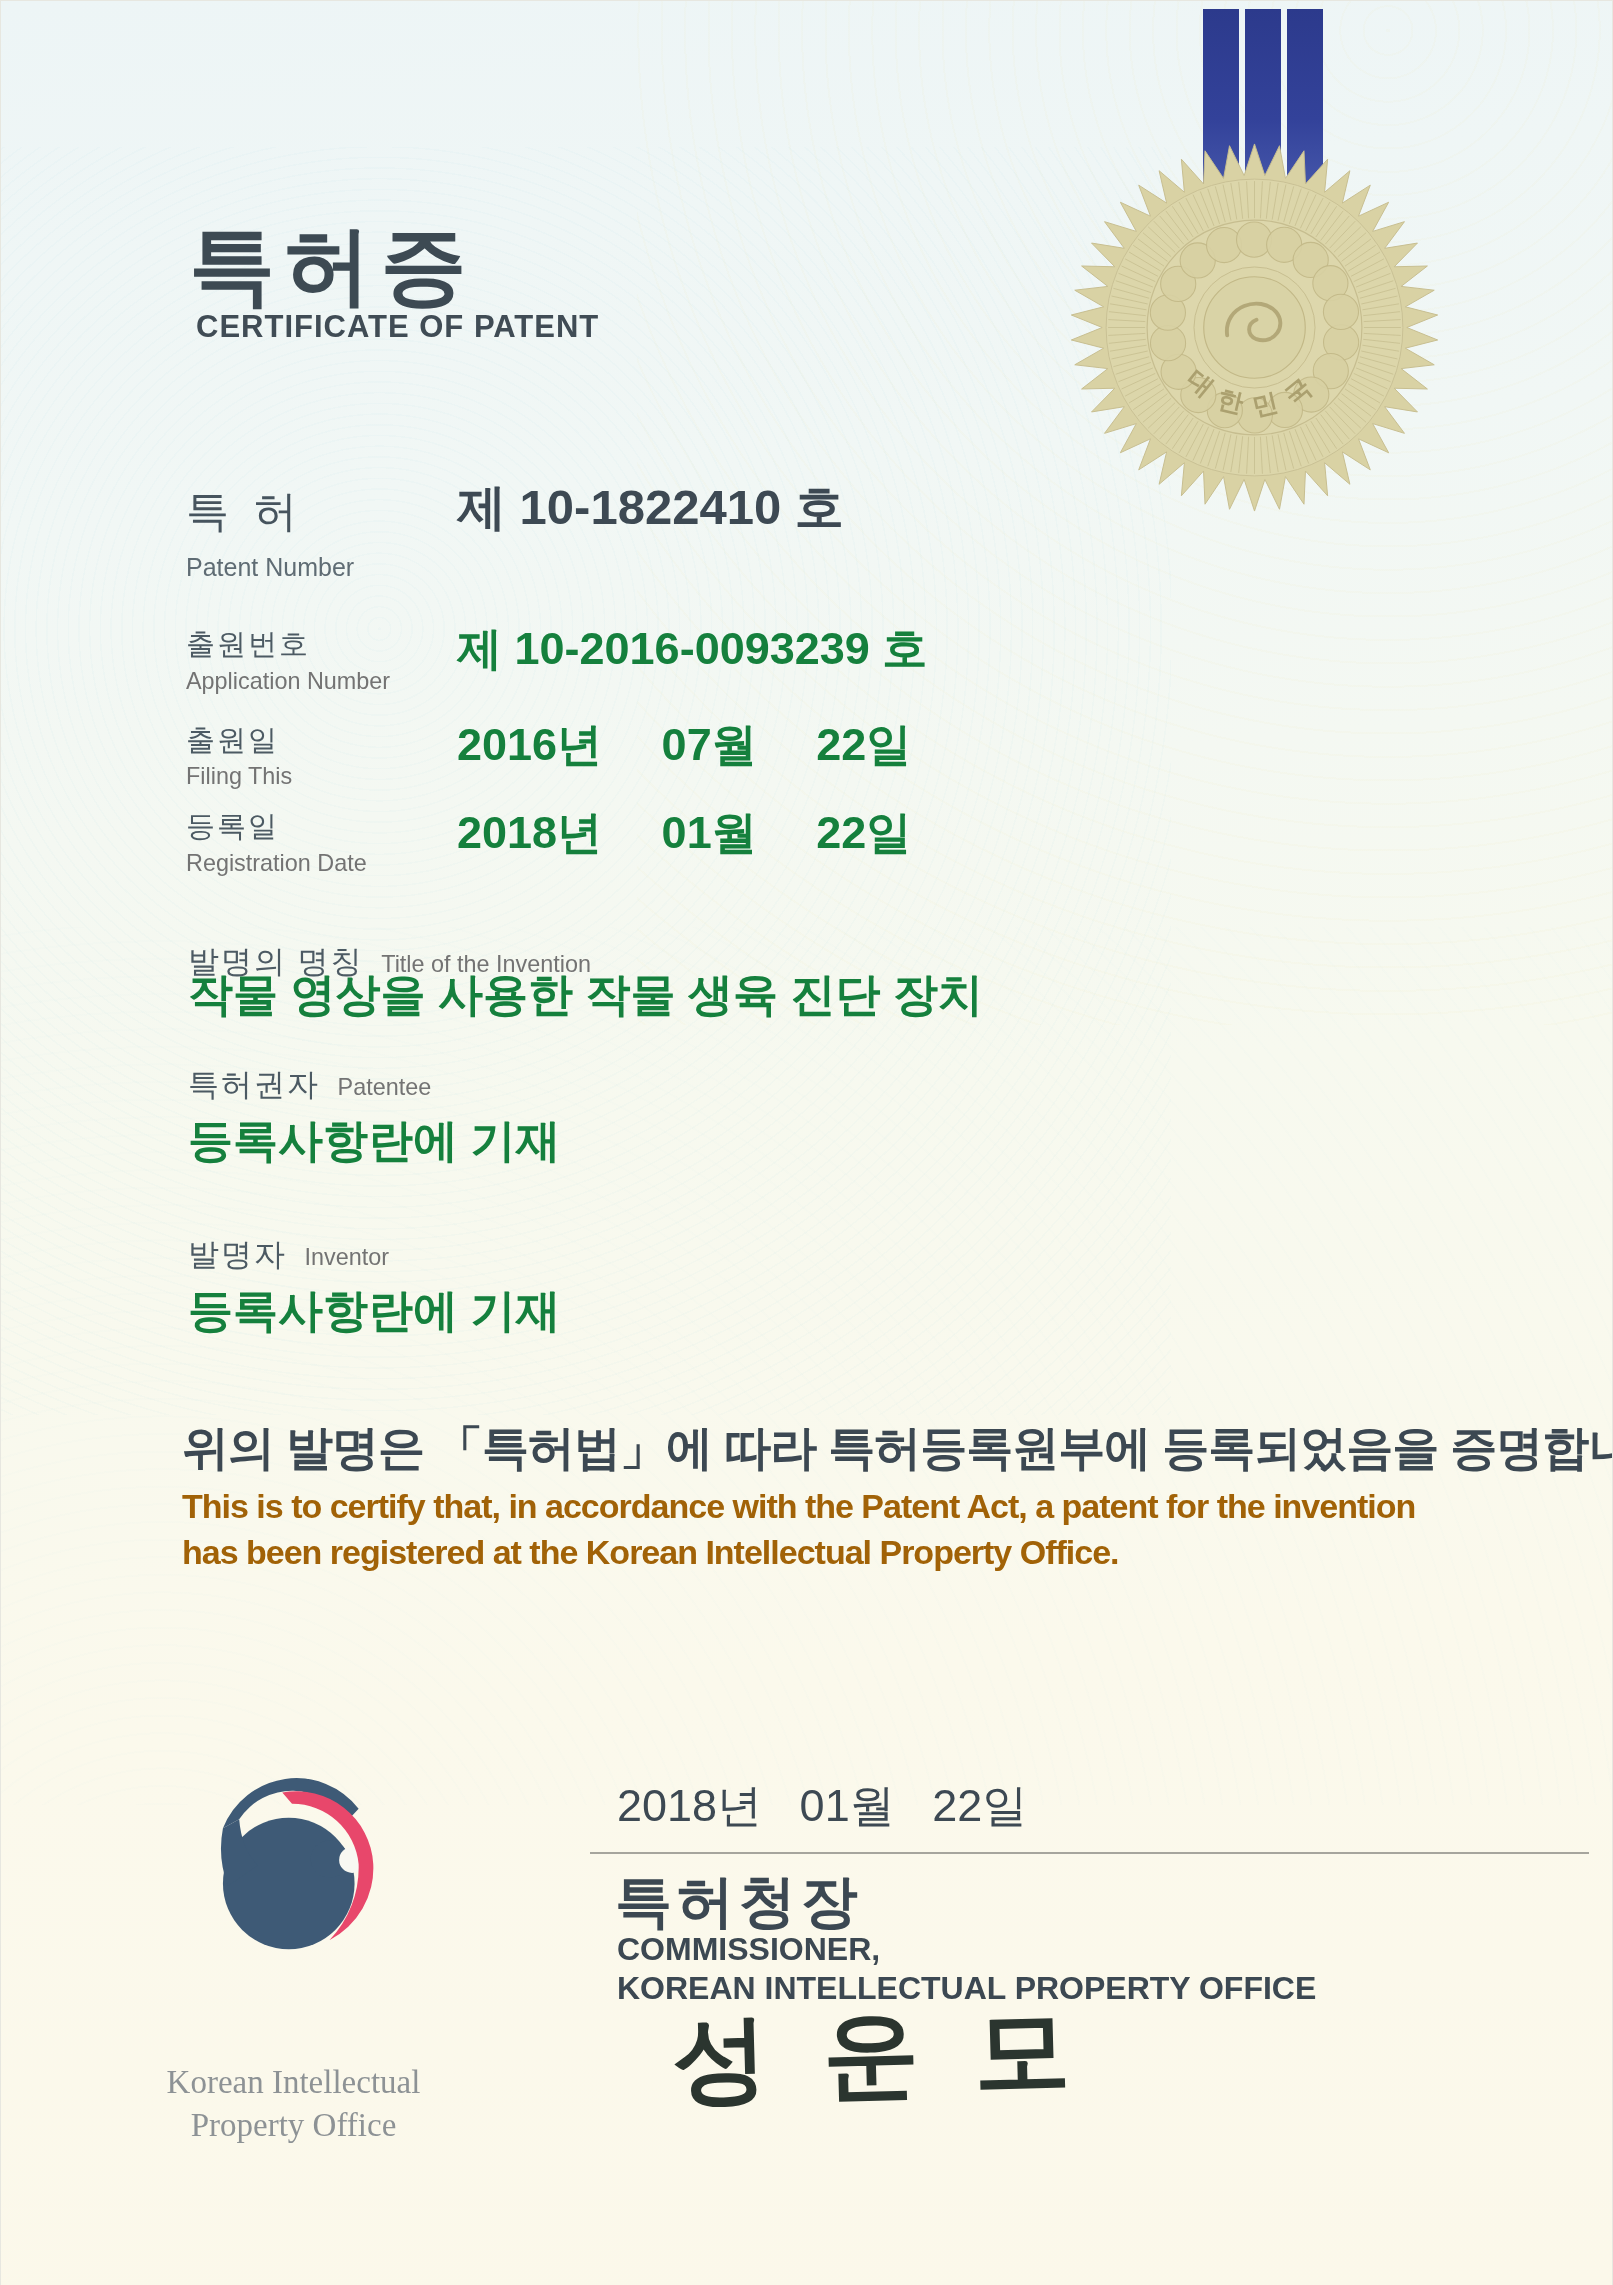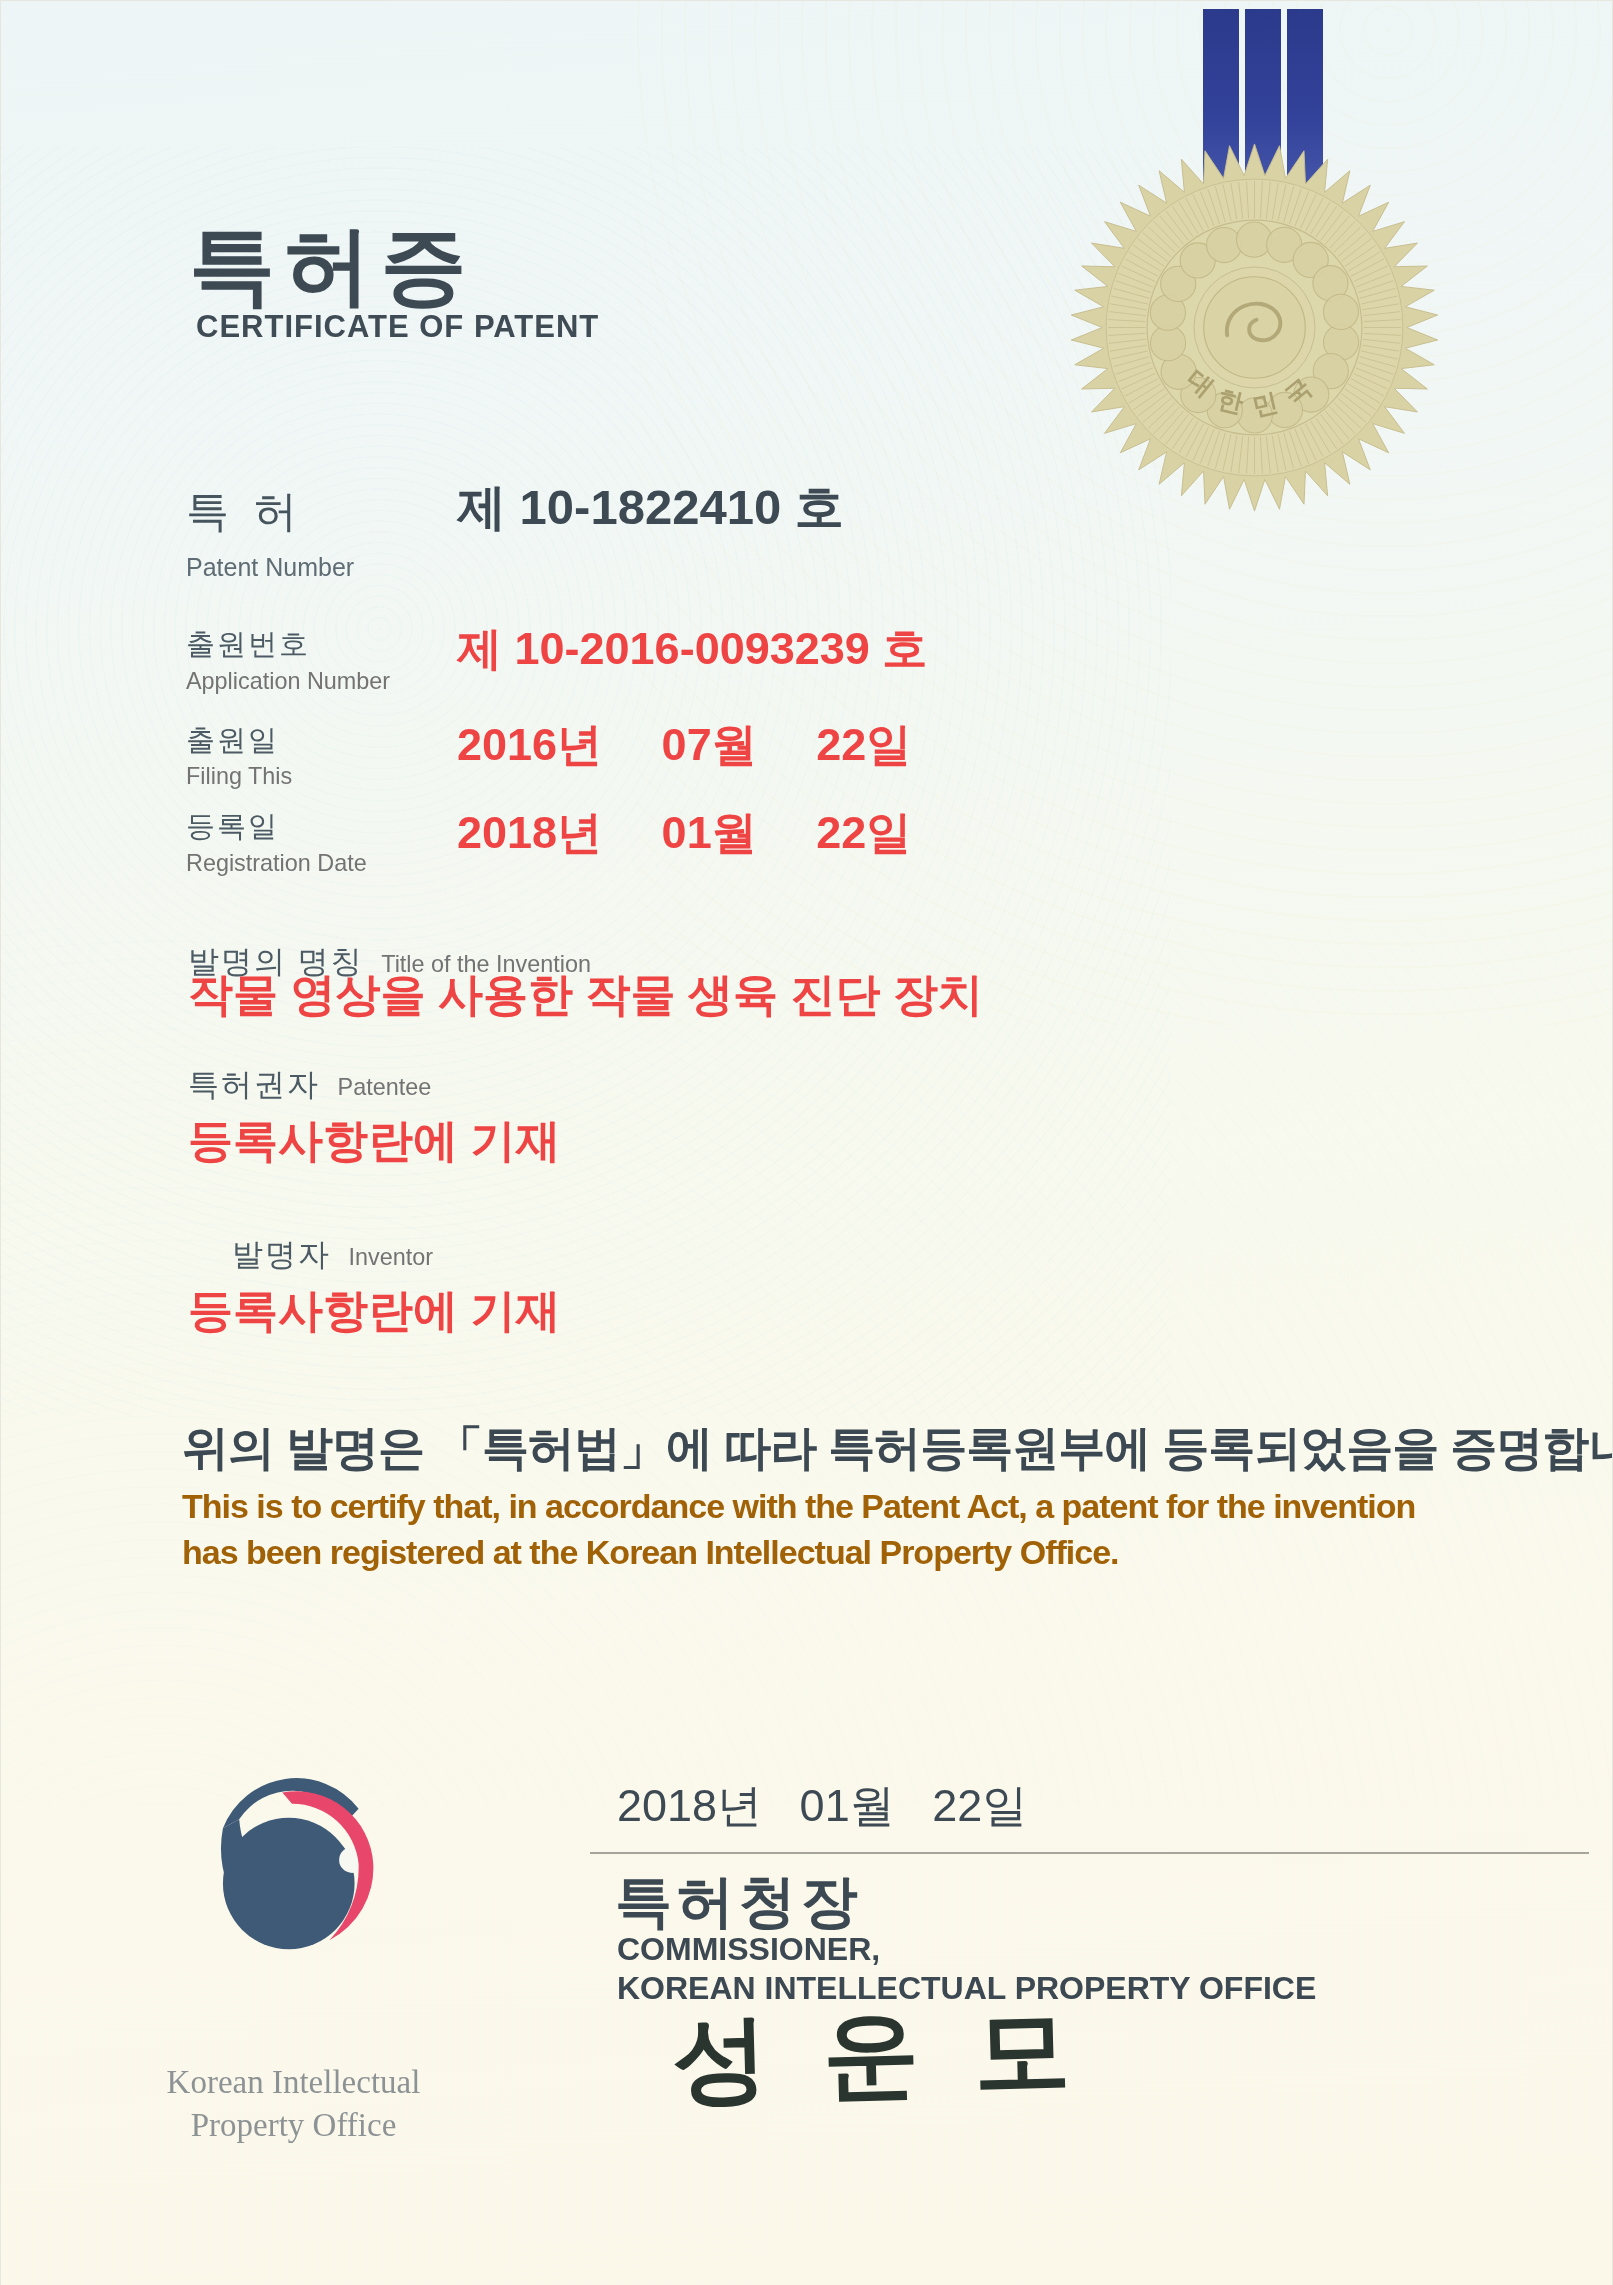--- a/index.html
+++ b/index.html
@@ -23,39 +23,39 @@
   .ribbon .stripe{flex:1;background:linear-gradient(180deg,#2c3a8c 0%,#33429a 45%,#4a5cae 80%,#6577bd 100%);}
   .medal{position:absolute;left:1068px;top:141px;width:371px;height:371px;z-index:3;}
 
   
   .abs{position:absolute;white-space:nowrap;}
   .title-ko{left:188px;top:207px;font-size:86px;font-weight:bold;color:#3d4a53;letter-spacing:9.8px;}
   .title-en{left:195px;top:308px;font-size:31px;font-weight:bold;color:#404c55;letter-spacing:1px;}
 
   .klabel{font-size:29px;color:#4c5a63;letter-spacing:2px;}
   .elabel{font-size:23.4px;color:#737373;}
-  .value{font-size:45px;font-weight:bold;color:#ef4444;}
+  .value{font-size:45px;font-weight:bold;color:#15803d;}
   .value.date{word-spacing:47px;}
 
   .patent-klabel{left:185px;top:482px;font-size:43px;color:#46545e;letter-spacing:25px;}
   .patent-elabel{left:185px;top:552px;font-size:25px;color:#5f6c74;}
   .patent-value{left:456px;top:474px;font-size:49px;font-weight:bold;color:#3d4953;}
 
   .f1-k{left:185px;top:624px;} .f1-e{left:185px;top:667px;} .f1-v{left:456px;top:618px;}
   .f2-k{left:185px;top:720px;} .f2-e{left:185px;top:762px;} .f2-v{left:456px;top:714px;}
   .f3-k{left:185px;top:806px;} .f3-e{left:185px;top:849px;} .f3-v{left:456px;top:802px;}
 
   .inline-label{display:flex;align-items:baseline;gap:17.6px;}
   .inv-label{left:187px;top:919px;}
   .inv-label .klabel{font-size:31px;margin-top:21px;}
   .inv-value{left:187px;top:964px;}
   .pat-label{left:187px;top:1063px;}
   .pat-label .klabel{font-size:31px;}
   .pat-value{left:187px;top:1110px;}
-  .invr-label{left:187px;top:1233px;margin-left:44px;}
+  .invr-label{left:187px;top:1233px;}
   .invr-label .klabel{font-size:31px;}
   .invr-value{left:187px;top:1280px;}
 
   .stmt-ko{left:181px;top:1416px;font-size:47px;font-weight:bold;color:#3c4852;letter-spacing:-1px;}
   .stmt-en{left:181px;top:1482px;font-size:34px;font-weight:bold;color:#a16207;letter-spacing:-1px;line-height:46px;white-space:nowrap;}
 
   .issue-date{left:616px;top:1775px;font-size:45px;color:#3d4953;word-spacing:25px;}
   .divider{position:absolute;left:589px;top:1851px;width:999px;height:2px;background:#97978f;opacity:.85;}
   .comm-ko{left:614px;top:1863px;font-size:57px;font-weight:bold;color:#3c4852;letter-spacing:4.9px;}
   .comm-en1{left:616px;top:1930px;font-size:32px;font-weight:bold;color:#3c4852;}

